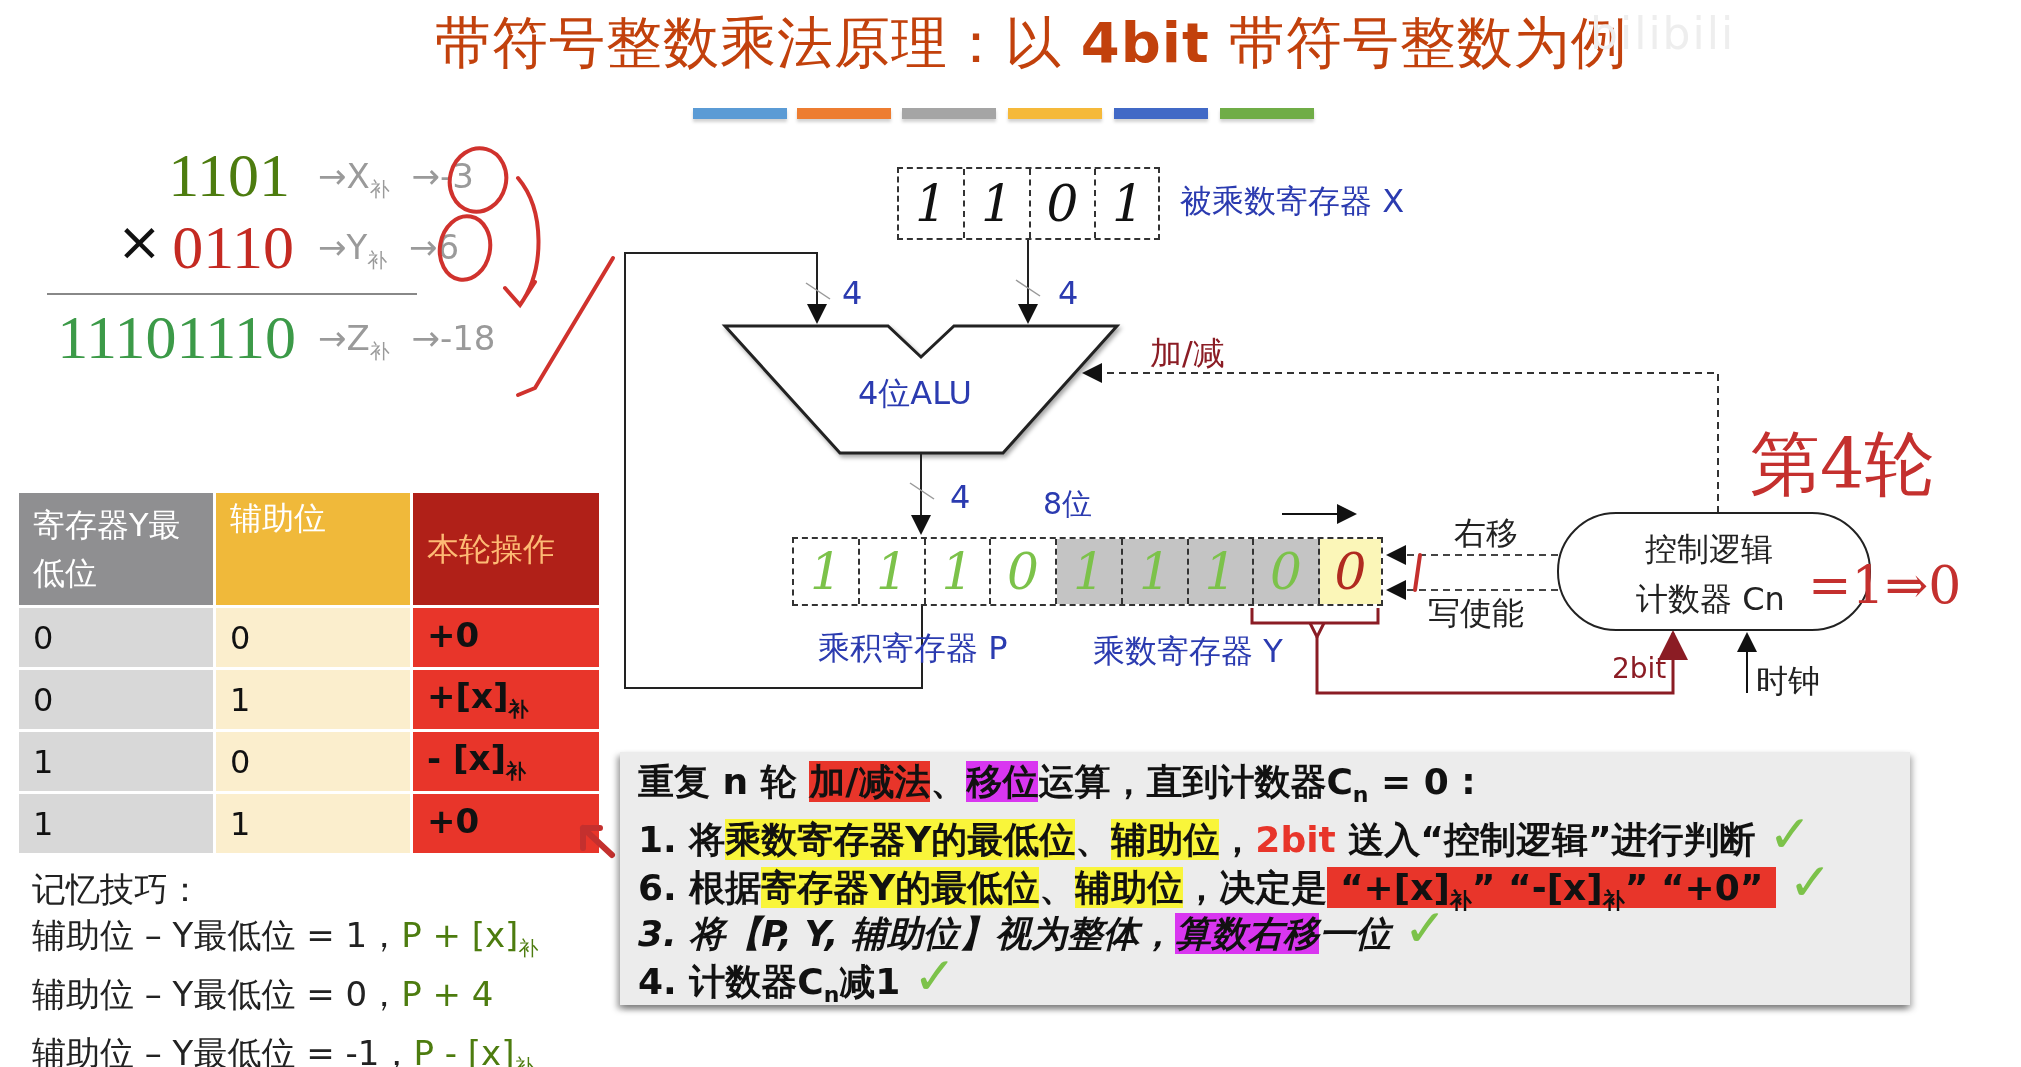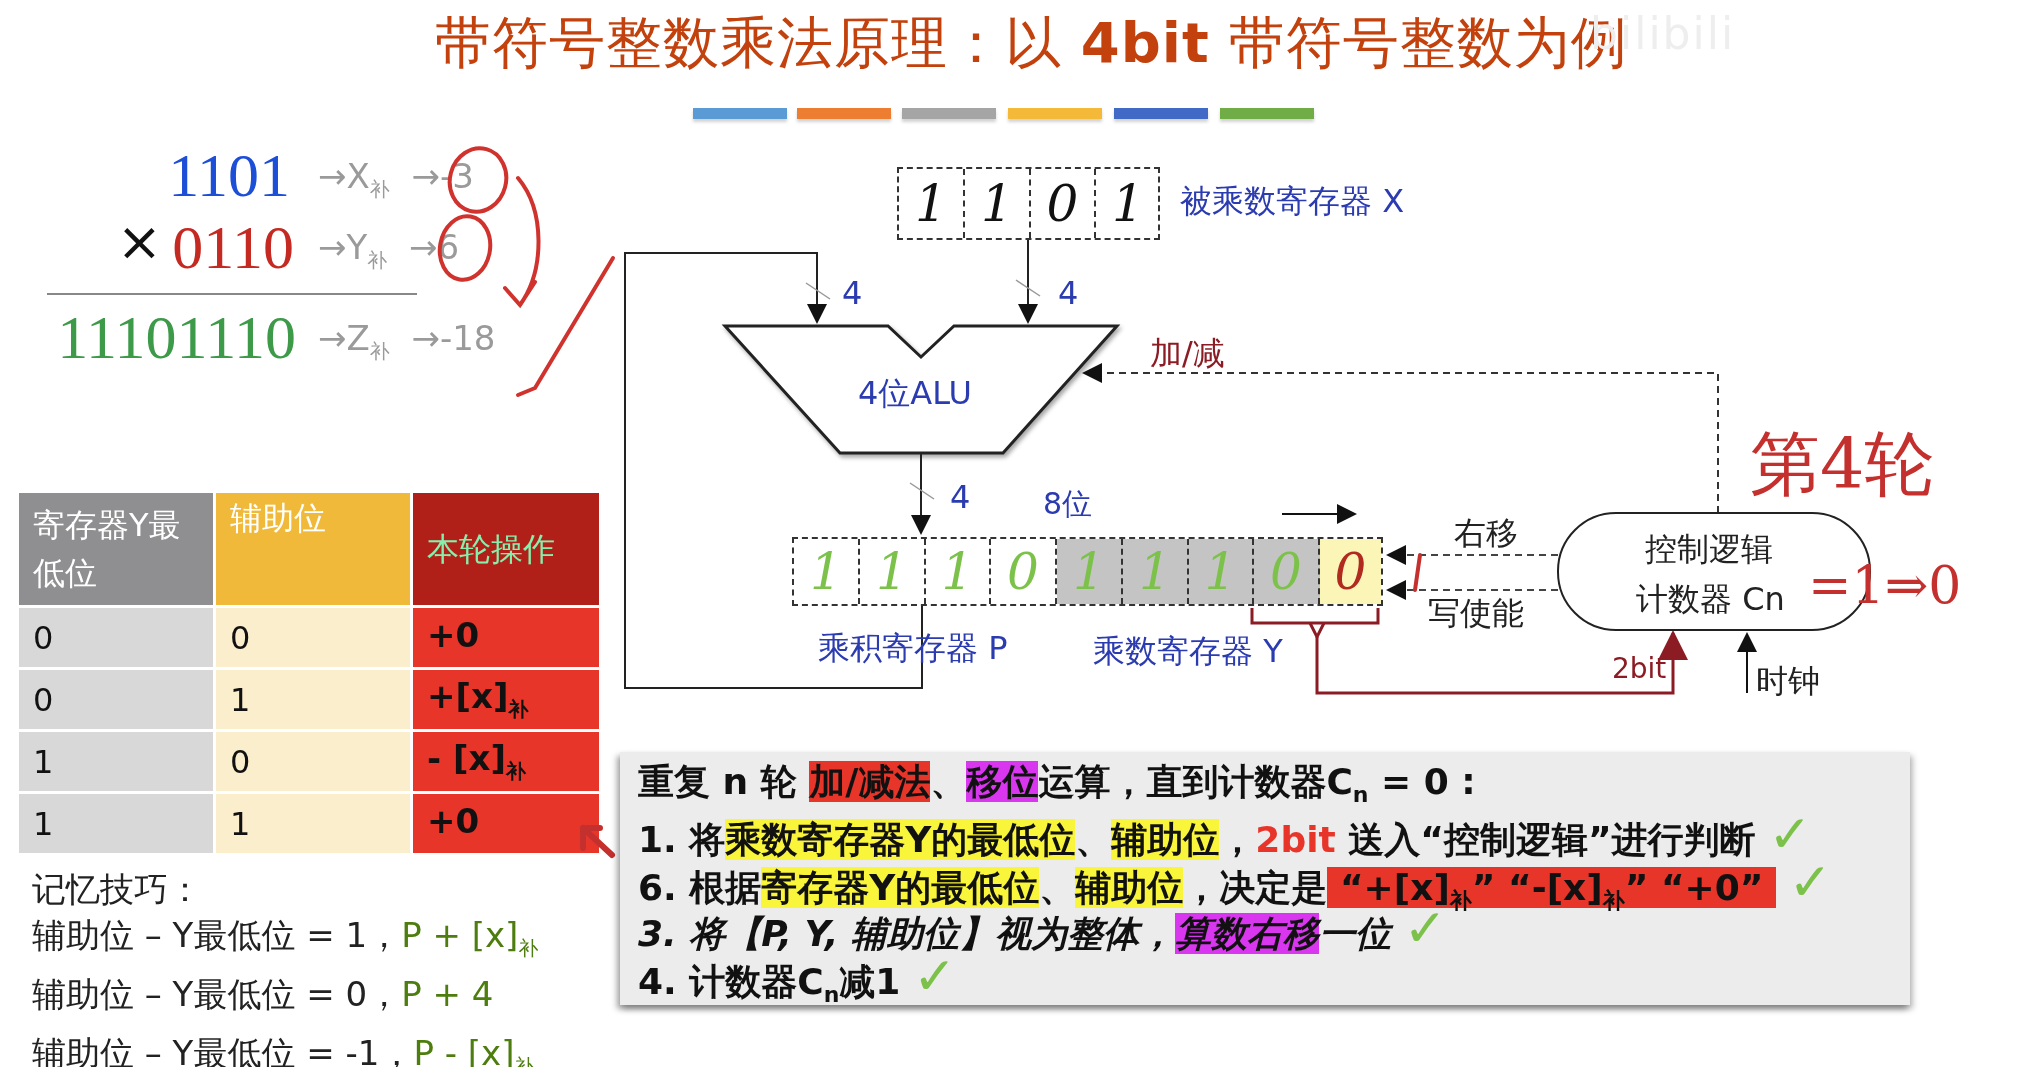--- a/index.html
+++ b/index.html
@@ -10,21 +10,21 @@
   .title b { font-weight:bold; }
   .watermark { left:1590px; top:8px; font-size:44px; color:#eeeeee; white-space:nowrap; letter-spacing:2px; }
   .bar { top:108px; height:11px; width:94px; box-shadow:0 3px 3px rgba(0,0,0,0.18); }
   .calc-num { font-family:"Liberation Serif","DejaVu Serif",serif; font-size:62px; white-space:nowrap; text-align:right; }
   .calc-note { font-size:34px; color:#9a9a9a; white-space:nowrap; }
   .calc-note sub { font-size:20px; }
   table.ops { position:absolute; left:16px; top:490px; border-collapse:separate; border-spacing:3px 3px; }
   table.ops td { font-size:32px; padding:0 14px; vertical-align:middle; }
   .ops .h1 { background:#8f8f91; color:#ffffff; width:166px; height:108px; line-height:48px; }
   .ops .h2 { background:#f0b93a; color:#ffffff; width:166px; height:108px; vertical-align:top; padding-top:4px; }
-  .ops .h3 { background:#b02018; color:#86efac; width:158px; height:108px; line-height:48px; }
+  .ops .h3 { background:#b02018; color:#fdba74; width:158px; height:108px; line-height:48px; }
   .ops .c1 { background:#d8d8d8; color:#111; height:59px; }
   .ops .c2 { background:#fbeecd; color:#111; height:59px; }
   .ops .c3 { background:#e8352a; color:#111; height:59px; font-weight:bold; font-size:34px; }
   .ops .c3 sub { font-size:20px; }
   .tips { left:32px; top:866px; font-size:34px; color:#222; line-height:46px; white-space:nowrap; }
   .tips .red { color:#4d7c0f; }
   .tips sub { font-size:20px; }
   .blue-label { color:#2b3bb0; font-size:32px; white-space:nowrap; }
   .dark-label { color:#222; font-size:32px; white-space:nowrap; }
   .maroon-label { color:#8b1c24; font-size:32px; white-space:nowrap; }
@@ -45,21 +45,21 @@
 <div class="abs title"><span>带符号整数乘法原理：以 </span><b>4bit</b><span> 带符号整数为例</span></div>
 <div class="abs watermark">bilibili</div>
 
 <div class="abs bar" style="left:693px;background:#5b9bd5;"></div>
 <div class="abs bar" style="left:797px;background:#ed7d31;"></div>
 <div class="abs bar" style="left:902px;background:#a5a5a5;"></div>
 <div class="abs bar" style="left:1008px;background:#f5b93a;"></div>
 <div class="abs bar" style="left:1114px;background:#4169c6;"></div>
 <div class="abs bar" style="left:1220px;background:#70ad47;"></div>
 
-<div class="abs calc-num" style="left:160px;top:140px;width:130px;color:#1d4ed8;">1101</div>
+<div class="abs calc-num" style="left:160px;top:140px;width:130px;color:#4d7c0f;">1101</div>
 <div class="abs calc-num" style="left:112px;top:210px;width:50px;color:#111;font-family:'DejaVu Sans',sans-serif;font-size:54px;">×</div>
 <div class="abs calc-num" style="left:160px;top:212px;width:134px;color:#c42a22;">0110</div>
 <div class="abs" style="left:47px;top:293px;width:370px;height:2px;background:#888;"></div>
 <div class="abs calc-num" style="left:40px;top:302px;width:256px;color:#3c9a48;">11101110</div>
 
 <div class="abs calc-note" style="left:318px;top:156px;"><span>→</span><span>X</span><sub>补</sub>&nbsp;&nbsp;<span>→-3</span></div>
 <div class="abs calc-note" style="left:318px;top:227px;text-align:center;"><span>→</span><span>Y</span><sub>补</sub>&nbsp;&nbsp;<span>→6</span></div>
 <div class="abs calc-note" style="left:318px;top:318px;"><span>→</span><span>Z</span><sub>补</sub>&nbsp;&nbsp;<span>→-18</span></div>
 
 <svg class="abs" style="left:0;top:0;" width="2021" height="1067">

